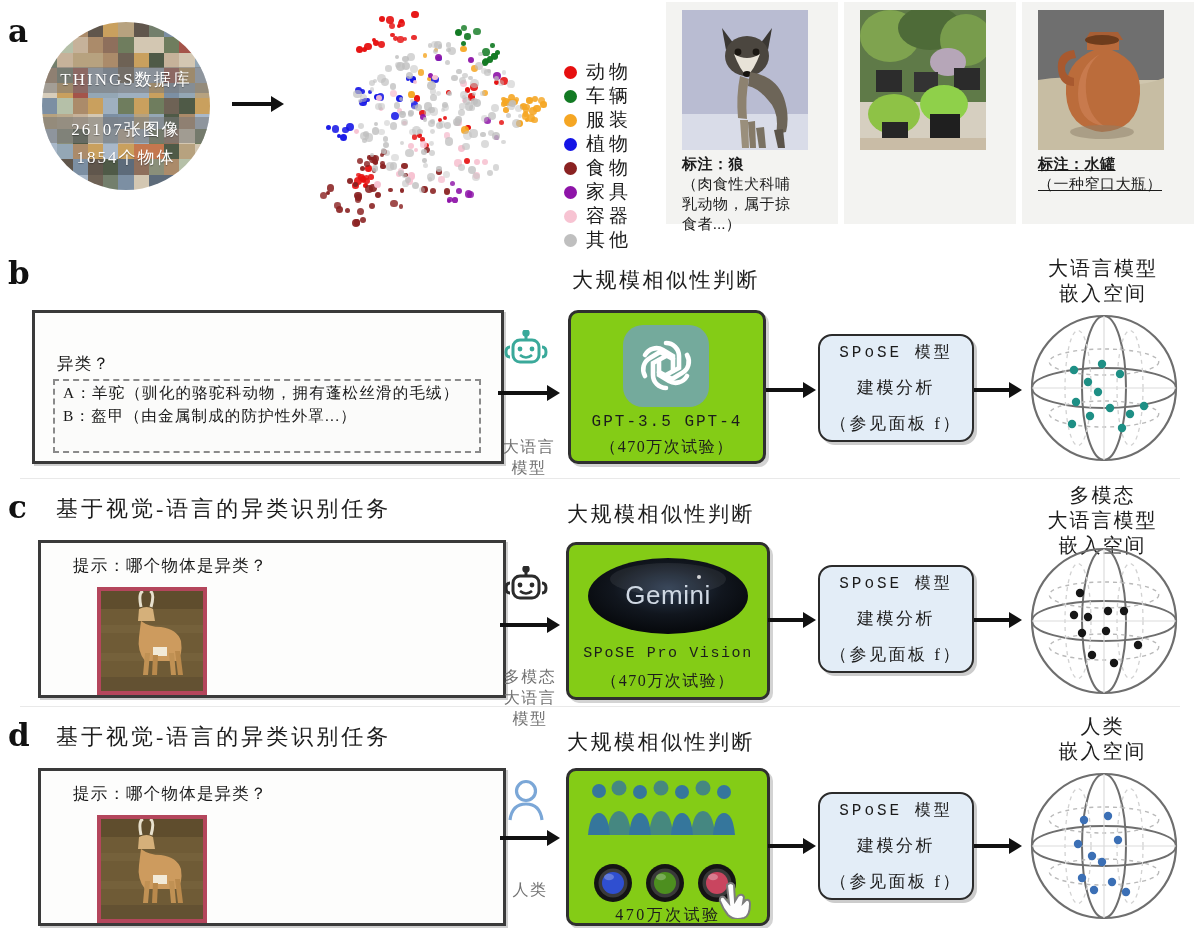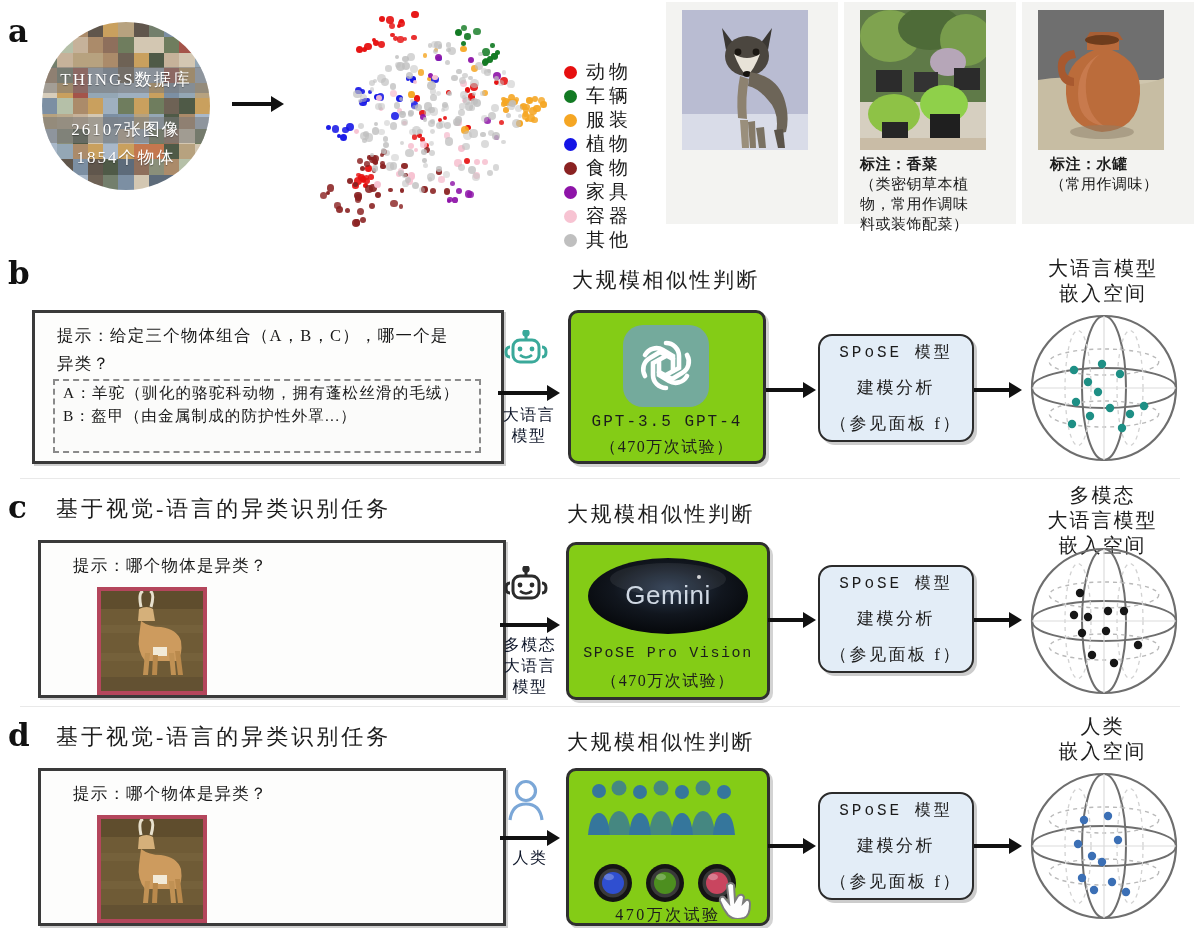--- a/index.html
+++ b/index.html
@@ -132,22 +132,23 @@
     align-items:center; justify-content:center;
     gap: 13px;
   }
   .spose-line { font-family:"Liberation Serif", serif; font-size:17px; letter-spacing:2.5px; color:#1b1b1b; white-space:nowrap; }
   .spose-line.mono { font-family:"Liberation Mono", monospace; letter-spacing:3px; font-size:16px;}
 
   .agent-label {
     position:absolute;
     font-family:"Liberation Serif", serif;
     font-size:16px; letter-spacing:1.5px;
-    color:#0f172a; text-align:center; line-height:21px;
+    color:#737373; text-align:center; line-height:21px;
     white-space: nowrap;
+    margin-top: 32px;
   }
 
   
   .sphere-wrap { position:absolute; }
 
   
   .stim { position:absolute; overflow:hidden; }
 
   .sep-line { position:absolute; background:#e9e9e9; height:1px; }
 </style>
@@ -693,20 +694,26 @@
         <circle cx="74" cy="42" r="3.4" fill="#1b1712"></circle>
         <ellipse cx="65" cy="64" rx="4" ry="3" fill="#17140f"></ellipse>
         <path d="M68 62 q26 4 34 26 q6 18 2 34 l-10 2 q4 -22 -8 -34 q-10 -12 -20 -14 Z" fill="#6d6558"></path>
         <path d="M58 66 q-4 20 -2 42 l9 1 q-2 -22 2 -40 Z" fill="#8d8270"></path>
         <path d="M92 120 l4 18 h7 l-2 -19 Z" fill="#5b544a"></path>
         <path d="M74 118 l3 20 h7 l-2 -21 Z" fill="#7a7263"></path>
         <path d="M58 110 l2 28 h7 l-1 -28 Z" fill="#9a8f7c"></path>
         <path d="M66 112 l2 26 h6 l-1 -27 Z" fill="#857a68"></path>
       </svg>
     </div>
+    <div class="cap" style="margin-left:16px;">
+      <div><b><span>标注：</span><span>狼</span></b></div>
+      <div>（肉食性犬科哺</div>
+      <div>乳动物，属于掠</div>
+      <div>食者...）</div>
+    </div>
   </div>
 
   <div class="exemplar" style="left:844px; top:2px; height:222px;">
     <div class="thumb" style="margin:8px 0 0 16px;">
       <svg viewBox="0 0 126 140" width="126" height="140" preserveAspectRatio="none">
         <rect width="126" height="140" fill="#d6cfc0"></rect>
         <rect width="126" height="92" fill="#5f7a48"></rect>
         <ellipse cx="30" cy="26" rx="30" ry="26" fill="#7fa34f"></ellipse>
         <ellipse cx="70" cy="18" rx="32" ry="22" fill="#4e6b38"></ellipse>
         <ellipse cx="106" cy="30" rx="26" ry="26" fill="#789c4c"></ellipse>
@@ -714,53 +721,46 @@
         <rect x="16" y="60" width="26" height="22" fill="#2c2c2c"></rect>
         <rect x="54" y="62" width="24" height="20" fill="#333"></rect>
         <rect x="94" y="58" width="26" height="22" fill="#2b2b2b"></rect>
         <ellipse cx="34" cy="104" rx="26" ry="20" fill="#8ec246"></ellipse>
         <rect x="22" y="112" width="26" height="22" fill="#262626"></rect>
         <ellipse cx="84" cy="94" rx="24" ry="19" fill="#8fd04a"></ellipse>
         <rect x="70" y="104" width="30" height="28" fill="#1f1f1f"></rect>
         <rect y="128" width="126" height="12" fill="#c9bca6"></rect>
       </svg>
     </div>
-    <div class="cap" style="margin-left:16px;">
-      <div><b><span>标注：</span><span>香菜</span></b></div>
-      <div>（类密钥草本植</div>
-      <div>物，常用作调味</div>
-      <div>料或装饰配菜）</div>
-    </div>
   </div>
 
   <div class="exemplar" style="left:1022px; top:2px; height:222px;">
     <div class="thumb" style="margin:8px 0 0 16px;">
       <svg viewBox="0 0 126 140" width="126" height="140" preserveAspectRatio="none">
         <rect width="126" height="140" fill="#6f6f6f"></rect>
         <rect y="70" width="126" height="70" fill="#cfc6ae"></rect>
         <path d="M0 70 q30 -6 60 2 q36 8 66 -4 v72 H0 Z" fill="#c7bda3"></path>
         <path d="M52 22 h28 l5 8 h-38 Z" fill="#a85f35"></path>
         <path d="M49 30 h32 v10 h-32 Z" fill="#b96b3c"></path>
         <path d="M56 40 q-30 12 -28 44 q2 34 36 38 q36 -2 38 -38 q2 -32 -28 -44 Z" fill="#bb6c3b"></path>
         <path d="M62 44 q-22 12 -22 40 q0 28 26 32 q-16 -10 -18 -34 q-2 -26 14 -38 Z" fill="#cd8055" opacity=".7"></path>
         <path d="M36 40 q-18 2 -16 20 q2 16 16 16 l0 -8 q-9 -2 -9 -9 q0 -10 11 -11 Z" fill="#a8592f"></path>
         <ellipse cx="64" cy="30" rx="17" ry="5" fill="#6d3c1c"></ellipse>
         <ellipse cx="64" cy="122" rx="32" ry="7" fill="#8d7f69" opacity=".5"></ellipse>
       </svg>
     </div>
-    <div class="cap" style="margin-left:28px;">
+    <div class="cap" style="margin-left:16px;text-decoration:underline;">
       <div><b><span>标注：</span><span>水罐</span></b></div>
-      <div>（常用作调味）</div>
+      <div>（一种窄口大瓶）</div>
     </div>
   </div>
 
   <div class="abs panel-letter" style="left:8px; top:258px;">b</div>
 
   <div class="prompt-box" style="left:32px; top:310px; width:466px; height:148px;">
-    <div class="prompt-line abs" style="left:22px; top:12px;">提示：给定三个物体组合（A，B，C），哪一个是</div>
     <div class="prompt-line abs" style="left:22px; top:40px;">异类？</div>
     <div class="dashed-box" style="left:18px; top:66px; width:424px; height:70px;">
       <div class="prompt-line abs" style="left:8px; top:2px; font-size:15.5px;">A：羊驼（驯化的骆驼科动物，拥有蓬松丝滑的毛绒）</div>
       <div class="prompt-line abs" style="left:8px; top:25px; font-size:15.5px;">B：盔甲（由金属制成的防护性外罩...）</div>
     </div>
   </div>
 
   <div class="abs" style="left:504px; top:330px;">
     <svg width="44" height="40" viewBox="0 0 44 40">
       <g stroke="#3aa99a" stroke-width="3" fill="none">

